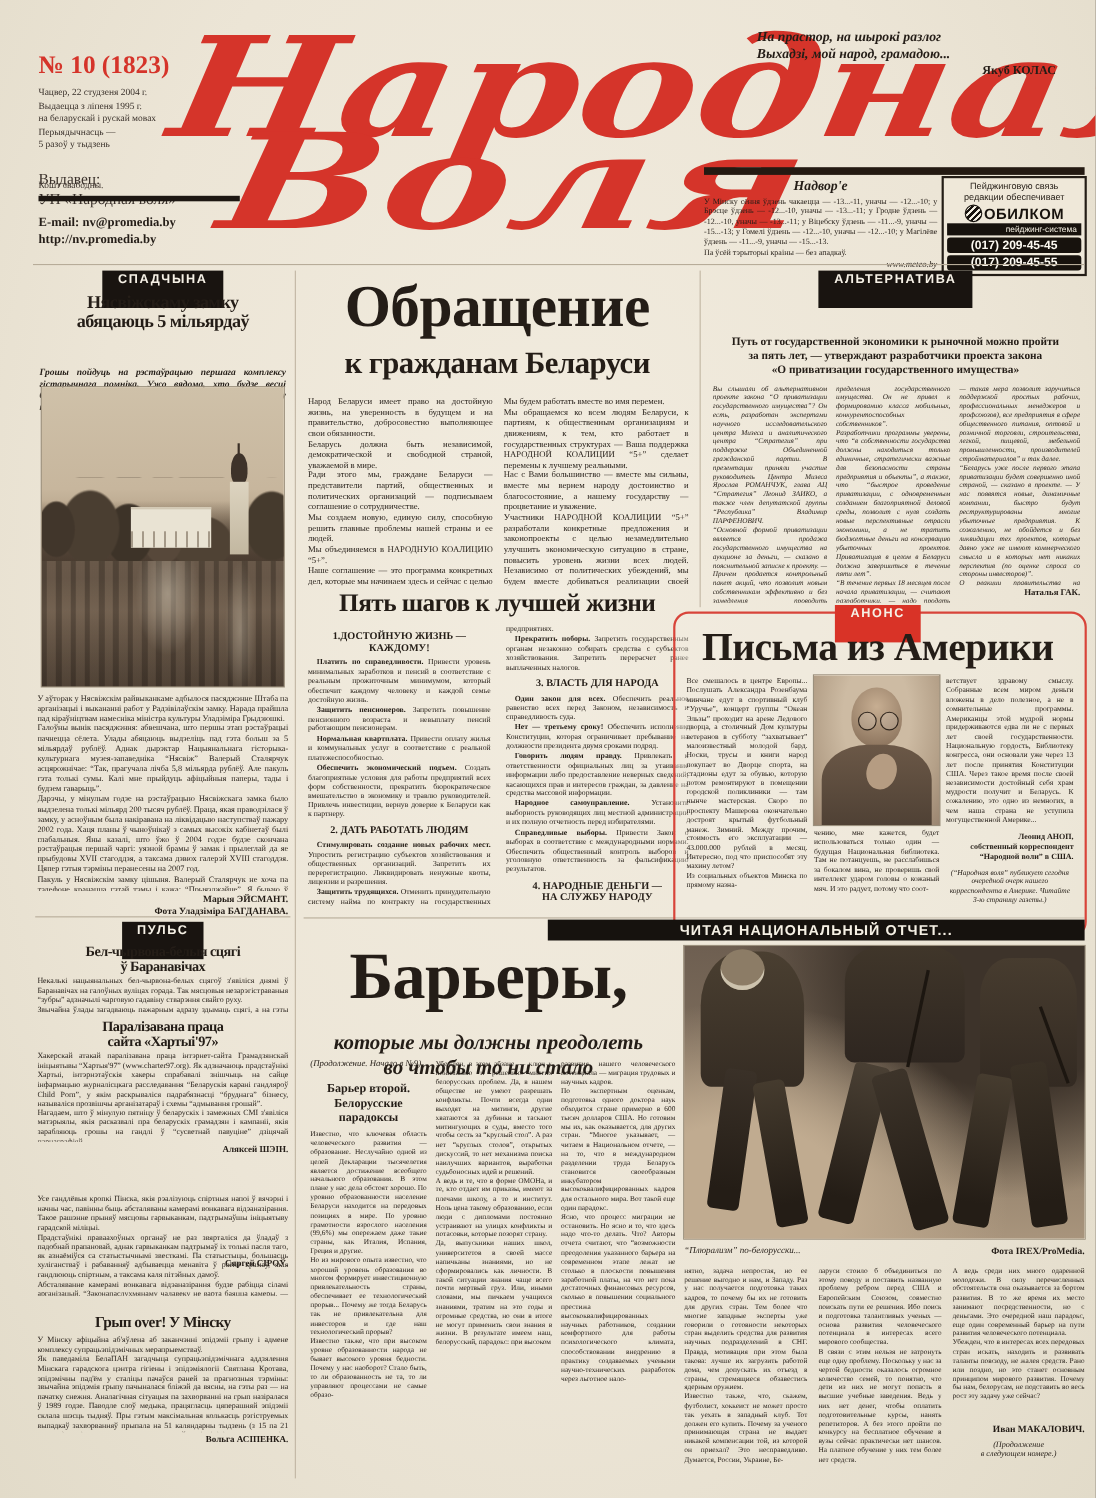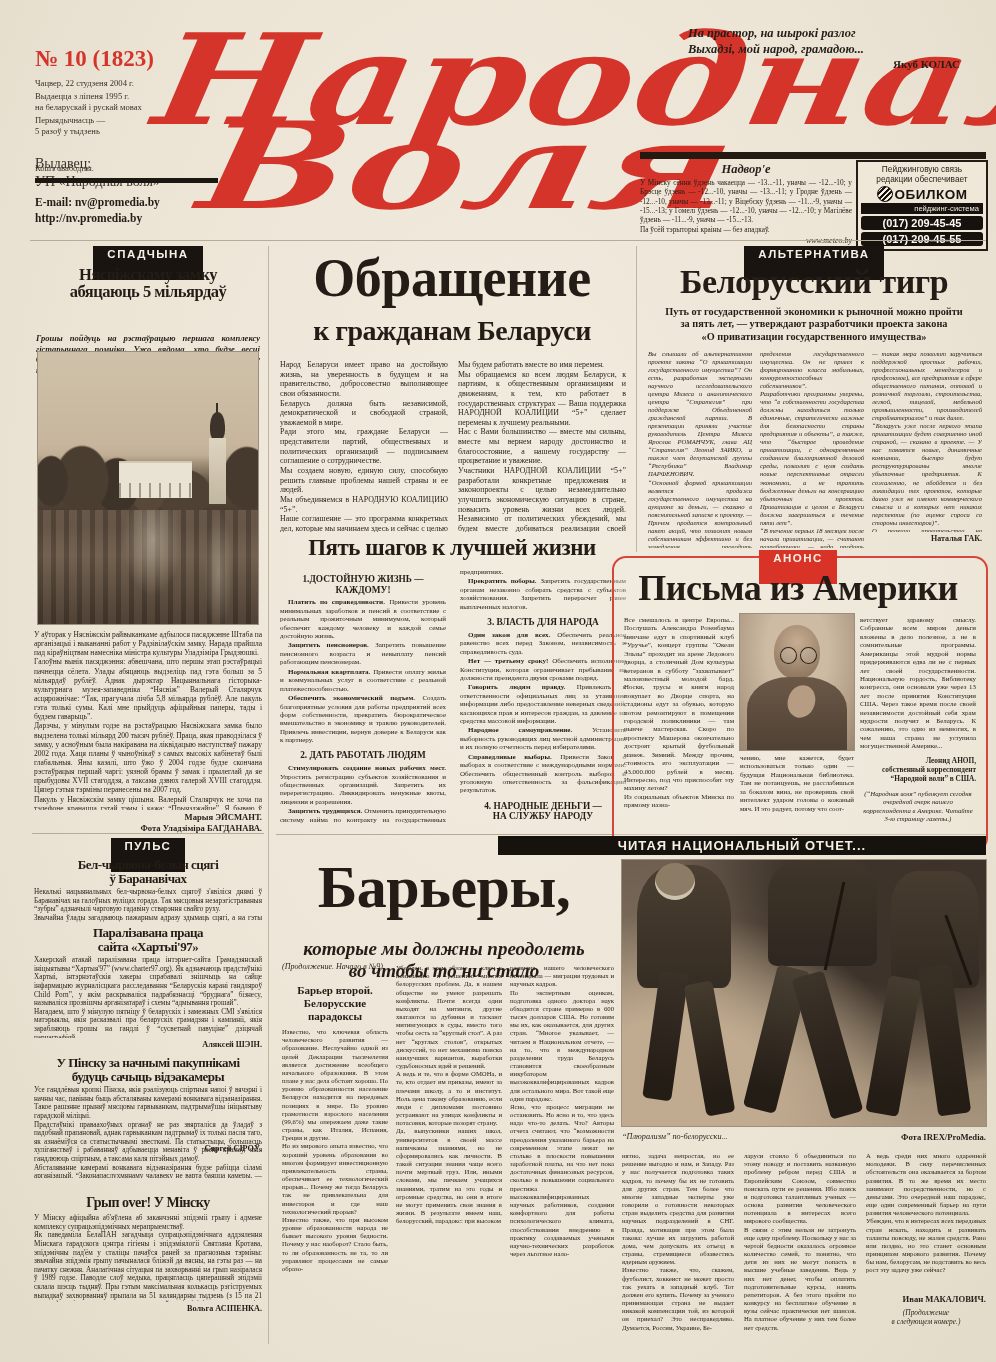--- a/index.html
+++ b/index.html
@@ -148,22 +148,20 @@
   <div class="abs j pre clip" style="left:34px;top:888px;width:228px;height:34px;font-size:7.2px;line-height:1.2;">Некалькі нацыянальных бел-чырвона-белых сцягоў з'явіліся днямі ў Баранавічах на галоўных вуліцах горада. Так мясцовыя незарэгістраваныя “зубры” адзначылі чарговую гадавіну стварэння свайго руху.
 Звычайна ўлады загадваюць пажарным адразу здымаць сцягі, а на гэты раз палотнішчы правіселі доўгі час.</div>
 
   <div class="abs ctr headline pre" style="left:32px;top:926px;width:232px;font-size:13px;">Паралізавана праца
 сайта «Хартыі'97»</div>
   <div class="abs j pre clip" style="left:34px;top:956px;width:228px;height:82px;font-size:7.2px;line-height:1.2;">Хакерскай атакай паралізавана праца інтэрнет-сайта Грамадзянскай ініцыятывы “Хартыя'97” (www.charter97.org). Як адзначаюць прадстаўнікі Хартыі, інтэрнэтаўскія хакеры спрабавалі знішчыць на сайце інфармацыю журналісцкага расследавання “Беларускія карані гандляроў Child Porn”, у якім раскрываліся падрабязнасці “бруднага” бізнесу, называліся прозвішчы арганізатараў і схемы “адмывання грошай”.
 Нагадаем, што ў мінулую пятніцу ў беларускіх і замежных СМІ з'явіліся матэрыялы, якія расказвалі пра беларускіх грамадзян і кампаніі, якія зарабляюць грошы на гандлі ў “сусветнай павуціне” дзіцячай парнаграфіяй.
 Паводле слоў прадстаўнікоў Хартыі, на сайце вядуцца аднаўленчыя работы. Артыкул, які выклікаў хакерскую атаку, размешчаны па адрасе http://195.133.248.5/. “Працэс па аднаўленні сайта зойме ў нас 2-3 дні, — паведаміў у інтэрв'ю БелаПАН адзін з каардынатараў інфармацыйнага праекта “Хартыя'97” Алег Бябенін. — Аднак, як і раней, мы будзем рассылаць стужку навін усім падпісчыкам нашага сайта”.</div>
   <div class="abs rt sign" style="left:34px;top:1040px;width:228px;font-size:8.2px;">Аляксей ШЭІН.</div>
 
-  <div class="abs ctr headline pre" style="left:32px;top:1056px;width:232px;font-size:13px;">У Пінску за начнымі пакупнікамі
-будуць сачыць відэакамеры</div>
   <div class="abs j pre clip" style="left:34px;top:1086px;width:228px;height:92px;font-size:7.2px;line-height:1.2;">Усе гандлёвыя кропкі Пінска, якія рэалізуюць спіртныя напоі ў вячэрні і начны час, павінны быць абсталяваны камерамі вонкавага відэаназірання. Такое рашэнне прыняў мясцовы гарвыканкам, падтрымаўшы ініцыятыву гарадской міліцыі.
 Прадстаўнікі праваахоўных органаў не раз звярталіся да ўладаў з падобнай прапановай, аднак гарвыканкам падтрымаў іх толькі пасля таго, як азнаёміўся са статыстычнымі звесткамі. Па статыстыцы, большасць хуліганстваў і рабаванняў адбываецца менавіта ў раёне крамаў, якія гандлююць спіртным, а таксама каля пітэйных дамоў.
 Абсталяванне камерамі вонкавага відэаназірання будзе рабіцца сіламі арганізацый. “Законапаслухмянаму чалавеку не варта баяцца камеры, — заявіў у інтэрв'ю карэспандэнту БелаПАН начальнік аддзела прафілактыкі Пінскага ГАУС Валерый Грынько. — Відэазапіс дазволіць хутка знайсці рабаўнікоў і хуліганаў, калі ў дачыненні да грамадзян учынена супрацьпраўнае дзеянне. У іншых выпадках запіс праглядацца не будзе”.</div>
   <div class="abs rt sign" style="left:34px;top:1144px;width:228px;font-size:8.2px;">Сяргей СІРОЎ.</div>
 
   <div class="abs ctr headline" style="left:32px;top:1196px;width:232px;font-size:14px;">Грып over! У Мінску</div>
   <div class="abs j pre clip" style="left:34px;top:1214px;width:228px;height:88px;font-size:7.2px;line-height:1.2;">У Мінску афіцыйна аб'яўлена аб заканчэнні эпідэміі грыпу і адмене комплексу супрацьэпідэмічных мерапрыемстваў.
 Як паведаміла БелаПАН загадчыца супрацьэпідэмічнага аддзялення Мінскага гарадскога цэнтра гігіены і эпідэміялогіі Святлана Кротава, эпідэмічны пад'ём у сталіцы пачаўся раней за прагнозныя тэрміны: звычайна эпідэмія грыпу пачыналася бліжэй да вясны, на гэты раз — на пачатку снежня. Аналагічная сітуацыя па захворванні на грып назіралася ў 1989 годзе. Паводле слоў медыка, працягласць цяперашняй эпідэміі склала шэсць тыдняў. Пры гэтым максімальная колькасць рэгіструемых выпадкаў захворванняў прыпала на 51 каляндарны тыдзень (з 15 па 21 снежня), калі па медыцынскую дапамогу ў паліклінікі горада звярнуліся 37 тысяч 670 чалавек.
 Усяго, паводле яе слоў, у перыяд эпідэміі перахварэлі на грып 151,6 тысячы чалавек, што складае 8,8 працэнта ад агульнай колькасці насельніцтва горада.</div>
   <div class="abs rt sign" style="left:34px;top:1304px;width:228px;font-size:8.2px;">Вольга АСІПЕНКА.</div>
@@ -200,21 +198,20 @@
     <p class="step-item"><b>Народное самоуправление.</b> <span>Установить выборность руководящих лиц местной администрации и их полную отчетность перед избирателями.</span></p>
     <p class="step-item"><b>Справедливые выборы.</b> <span>Привести Закон о выборах в соответствие с международными нормами. Обеспечить общественный контроль выборов и уголовную ответственность за фальсификацию результатов.</span></p>
     <div class="step-h pre">4. НАРОДНЫЕ ДЕНЬГИ —
 НА СЛУЖБУ НАРОДУ</div>
 
   </div>
 
   <div class="abs ctr" style="left:644px;top:244px;width:340px;">
     <span class="lbl">АЛЬТЕРНАТИВА</span>
   </div>
-  <div class="abs ctr headline" style="left:644px;top:264px;width:340px;font-size:34px;">Белорусский тигр</div>
   <div class="abs ctr pre" style="left:648px;top:306px;width:332px;font-weight:bold;font-size:10.3px;line-height:1.2;">Путь от государственной экономики к рыночной можно пройти
 за пять лет, — утверждают разработчики проекта закона
 «О приватизации государственного имущества»</div>
   <div class="abs j pre clip" style="left:648px;top:350px;width:104px;height:198px;font-size:6.6px;line-height:1.22;font-style:italic;">Вы слышали об альтернативном проекте закона “О приватизации государственного имущества”? Он есть, разработан экспертами научного исследовательского центра Мизеса и аналитического центра “Стратегия” при поддержке Объединенной гражданской партии. В презентации приняли участие руководитель Центра Мизеса Ярослав РОМАНЧУК, глава АЦ “Стратегия” Леонид ЗАИКО, а также член депутатской группы “Республика” Владимир ПАРФЕНОВИЧ.
 “Основной формой приватизации является продажа государственного имущества на аукционе за деньги, — сказано в пояснительной записке к проекту. — Причем продается контрольный пакет акций, что позволит новым собственникам эффективно и без замедления проводить реструктуризацию предприятий. Ни в одной стране подобный способ приватизации не обеспечил ни социальной справедливости, ни эффективного рас-</div>
   <div class="abs j pre clip" style="left:760px;top:350px;width:104px;height:198px;font-size:6.6px;line-height:1.22;font-style:italic;">пределения государственного имущества. Он не привел к формированию класса мобильных, конкурентоспособных собственников”.
 Разработчики программы уверены, что “в собственности государства должны находиться только единичные, стратегически важные для безопасности страны предприятия и объекты”, а также, что “быстрое проведение приватизации, с одновременным созданием благоприятной деловой среды, позволит с нуля создать новые перспективные отрасли экономики, а не тратить бюджетные деньги на консервацию убыточных проектов. Приватизация в целом в Беларуси должна завершиться в течение пяти лет”.
 “В течение первых 18 месяцев после начала приватизации, — считают разработчики, — надо продать компании, которые по балансу являются устойчиво неплатежеспособными, затем компании, на которых работает до 200 человек (на этих, как и на более крупных предприятиях, до 10% акций передается рабочему коллективу и руководству бесплатно</div>
   <div class="abs j pre clip" style="left:872px;top:350px;width:110px;height:182px;font-size:6.6px;line-height:1.22;font-style:italic;">— такая мера позволит заручиться поддержкой простых рабочих, профессиональных менеджеров и профсоюзов), все предприятия в сфере общественного питания, оптовой и розничной торговли, строительства, легкой, пищевой, мебельной промышленности, производителей стройматериалов” и так далее.
 “Беларусь уже после первого этапа приватизации будет совершенно иной страной, — сказано в проекте. — У нас появятся новые, динамичные компании, быстро будут реструктурированы многие убыточные предприятия. К сожалению, не обойдется и без ликвидации тех проектов, которые давно уже не имеют коммерческого смысла и в которых нет никаких перспектив (по оценке спроса со стороны инвесторов)”.

